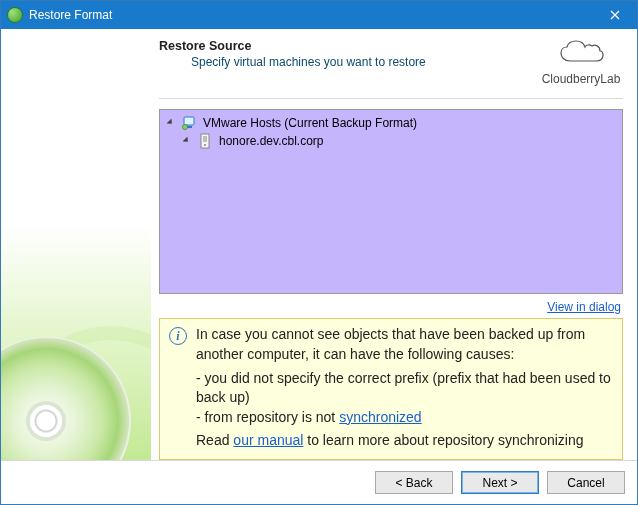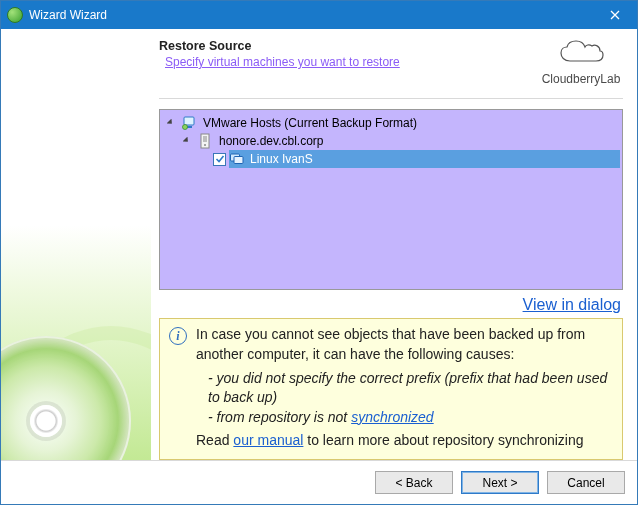--- a/index.html
+++ b/index.html
@@ -93,23 +93,22 @@
     margin-bottom: 8px;
   }
   .header-text { flex: 1; }
   .header-text .heading {
     font-weight: 600;
     font-size: 12.5px;
     color: #222;
     margin-bottom: 2px;
   }
   .header-text .subheading {
-    color: #8b5cf6;
-    margin-left: 6px;
-    text-decoration: underline;
+    color: #0c4a6e;
+    margin-left: 32px;
   }
   .brand {
     width: 84px;
     text-align: center;
     font-family: "Segoe UI", sans-serif;
     color: #4a4a4a;
     font-size: 12px;
   }
   .brand .cloud {
     margin: 0 auto 2px;
@@ -173,21 +172,21 @@
     display: inline-flex; align-items: center; justify-content: center;
   }
   
   .viewlink-row {
     text-align: right;
     padding: 6px 2px 4px 0;
   }
   .viewlink-row a {
     color: #1a5fd0;
     text-decoration: underline;
-    font-size: 16px;
+    font-size: 12px;
     cursor: pointer;
   }
   
   .infobox {
     border: 1px solid #d9c96f;
     background: #feffdd;
     display: flex;
     padding: 6px 8px 8px 8px;
     gap: 8px;
     line-height: 1.4;
@@ -203,21 +202,21 @@
     border-radius: 50%;
     color: #2f6fbf;
     font-family: Georgia, "Times New Roman", serif;
     font-style: italic;
     font-weight: bold;
     font-size: 12px;
     display: flex; align-items: center; justify-content: center;
   }
   .infobox .info-body { flex: 1; color: #222; font-size: 14px; }
   .infobox a { color: #1a5fd0; text-decoration: underline; cursor: pointer; }
-  .causes { margin: 4px 0 4px 12px; font-style: italic; }
+  .causes { margin: 4px 0 4px 0; }
   
   .buttonbar {
     position: absolute;
     bottom: 0; left: 0; right: 0;
     height: 44px;
     border-top: 1px solid #d9d9d9;
     display: flex;
     align-items: center;
     justify-content: flex-end;
     padding: 0 12px;
@@ -237,21 +236,21 @@
   .btn.default {
     border: 1px solid #2f7ac8;
     box-shadow: 0 0 0 1px #7fb4e6 inset;
   }
 </style>
 </head>
 <body>
 
 <div class="titlebar">
   <div class="app-icon"></div>
-  <div class="title">Wizard Wizard</div>
+  <div class="title">Restore Format</div>
   <div class="close">
     <svg viewBox="0 0 10 10">
       <path d="M1 1 L9 9 M9 1 L1 9" stroke="#fff" stroke-width="1.3"></path>
     </svg>
   </div>
 </div>
 
 <div class="wizard-body">
   <div class="sidebanner">
     <div class="ring"></div>
@@ -304,37 +303,20 @@
             <rect x="4" y="1" width="8" height="14" fill="#f4f4f4" stroke="#888" stroke-width="1"></rect>
             <line x1="6" y1="4" x2="10" y2="4" stroke="#888"></line>
             <line x1="6" y1="6" x2="10" y2="6" stroke="#888"></line>
             <line x1="6" y1="8" x2="10" y2="8" stroke="#888"></line>
             <circle cx="8" cy="12" r="1" fill="#888"></circle>
           </svg>
         </span>
         <span class="tree-label">honore.dev.cbl.corp</span>
       </div>
 
-      <div class="selected-row indent2">
-        <span style="width:15px; display:inline-block;"></span>
-        <span class="checkbox">
-          <svg viewBox="0 0 10 10">
-              <path d="M1.5 5 L4 7.5 L8.5 2" fill="none" stroke="#2f7ac8" stroke-width="1.6"></path>
-            </svg>
-        </span>
-        <div class="sel-bg">
-          <span class="vm-icon">
-            <svg viewBox="0 0 16 16">
-              <rect x="1.5" y="3" width="9" height="7" rx="1" fill="#cfe8ff" stroke="#1e64b4" stroke-width="1"></rect>
-              <rect x="5" y="5.5" width="9" height="7" rx="1" fill="#e6f2ff" stroke="#1e64b4" stroke-width="1"></rect>
-            </svg>
-          </span>
-          <span class="tree-label">Linux IvanS</span>
-        </div>
-      </div>
     </div>
 
     <div class="viewlink-row">
       <a>View in dialog</a>
     </div>
 
     <div class="infobox">
       <div class="info-icon">
         <div class="circ">i</div>
       </div>

